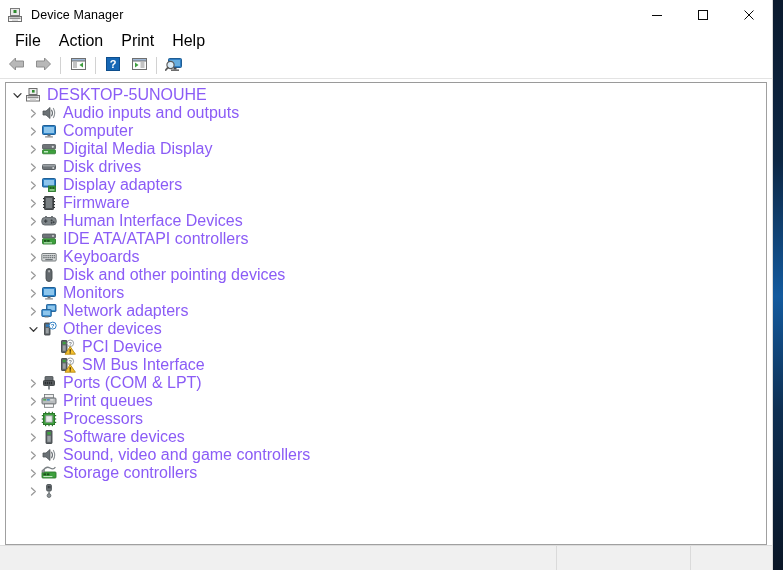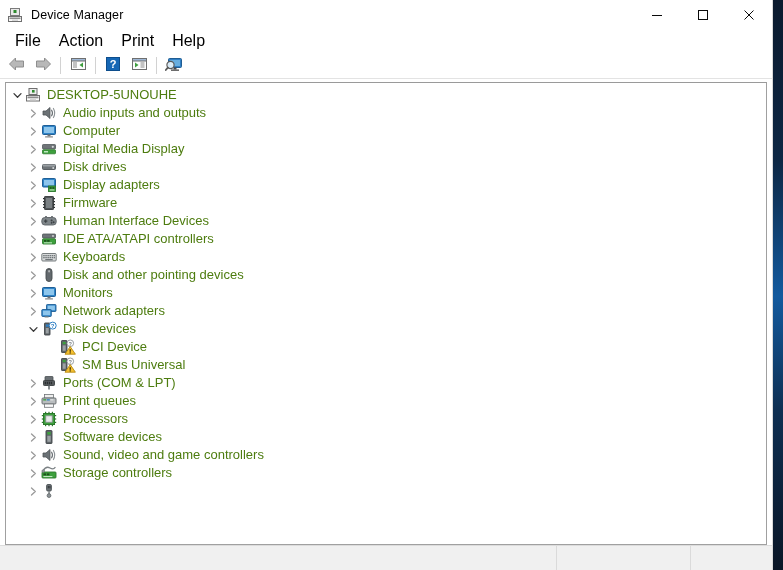--- a/index.html
+++ b/index.html
@@ -147,22 +147,22 @@
   }
   .twisty svg { display: block; }
   .row-icon {
     width: 16px; height: 16px;
     margin-right: 6px;
     flex: 0 0 16px;
     position: relative;
   }
   .row-icon svg { display:block; }
   .row-label {
-    font-size: 13px;
-    color: #4d7c0f;
+    font-size: 16px;
+    color: #8b5cf6;
     line-height: 16px;
   }
 
   
   .lvl0 { padding-left: 3px; }
   .lvl1 { padding-left: 19px; }
   .lvl2 { padding-left: 38px; }
 
   
   .statusbar {
@@ -550,21 +550,21 @@
           </div>
           <div class="row-icon">
             <svg width="16" height="16" viewBox="0 0 16 16">
       <rect x="3.5" y="2" width="5.5" height="12" rx="0.6" fill="#5e6468" stroke="#41464a" stroke-width="0.9"></rect>
       <rect x="4.8" y="3.4" width="2.9" height="2.4" fill="#2f7fc4"></rect>
       <rect x="4.8" y="7" width="2.9" height="5.4" fill="#9ba1a4"></rect>
       <circle cx="11.7" cy="4.6" r="3.5" fill="#ffffff" stroke="#2f7fc4" stroke-width="1"></circle>
       <text x="11.7" y="7.2" text-anchor="middle" font-family="Liberation Sans, sans-serif" font-size="6" font-weight="bold" fill="#2f7fc4">?</text>
     </svg>
           </div>
-          <div class="row-label">Disk devices</div>
+          <div class="row-label">Other devices</div>
         </div>
         <div class="row lvl2">
           <div class="twisty"></div>
           <div class="row-icon">
             <svg width="16" height="16" viewBox="0 0 16 16">
       <rect x="1.5" y="1.5" width="5.5" height="12" rx="0.6" fill="#5e6468" stroke="#41464a" stroke-width="0.9"></rect>
       <rect x="2.7" y="2.9" width="3" height="2.3" fill="#3da03d"></rect>
       <rect x="2.7" y="6.4" width="3" height="5.4" fill="#9ba1a4"></rect>
       <circle cx="10.3" cy="4.3" r="3.3" fill="#ffffff" stroke="#8e9498" stroke-width="0.9"></circle>
       <text x="10.3" y="6.7" text-anchor="middle" font-family="Liberation Sans, sans-serif" font-size="5.6" font-weight="bold" fill="#7b8185">?</text>
@@ -582,21 +582,21 @@
       <rect x="1.5" y="1.5" width="5.5" height="12" rx="0.6" fill="#5e6468" stroke="#41464a" stroke-width="0.9"></rect>
       <rect x="2.7" y="2.9" width="3" height="2.3" fill="#3da03d"></rect>
       <rect x="2.7" y="6.4" width="3" height="5.4" fill="#9ba1a4"></rect>
       <circle cx="10.3" cy="4.3" r="3.3" fill="#ffffff" stroke="#8e9498" stroke-width="0.9"></circle>
       <text x="10.3" y="6.7" text-anchor="middle" font-family="Liberation Sans, sans-serif" font-size="5.6" font-weight="bold" fill="#7b8185">?</text>
       <path d="M10.2 7.6 L15.4 15.2 L5 15.2 Z" fill="#f5c131" stroke="#b88a10" stroke-width="0.9" stroke-linejoin="round"></path>
       <rect x="9.6" y="10.2" width="1.2" height="2.6" fill="#3a2c05"></rect>
       <rect x="9.6" y="13.3" width="1.2" height="1.2" fill="#3a2c05"></rect>
     </svg>
           </div>
-          <div class="row-label">SM Bus Universal</div>
+          <div class="row-label">SM Bus Interface</div>
         </div>
         <div class="row lvl1">
           <div class="twisty">
             <svg width="9" height="9" viewBox="0 0 9 9">
     <path d="M2.5 1 L6.3 4.5 L2.5 8" fill="none" stroke="#9a9a9a" stroke-width="1.3" stroke-linecap="round" stroke-linejoin="round"></path>
             </svg>
           </div>
           <div class="row-icon">
             <svg width="16" height="16" viewBox="0 0 16 16">
       <rect x="4" y="1.5" width="8" height="4" rx="0.6" fill="#6a7074" stroke="#4a5053" stroke-width="0.8"></rect>

